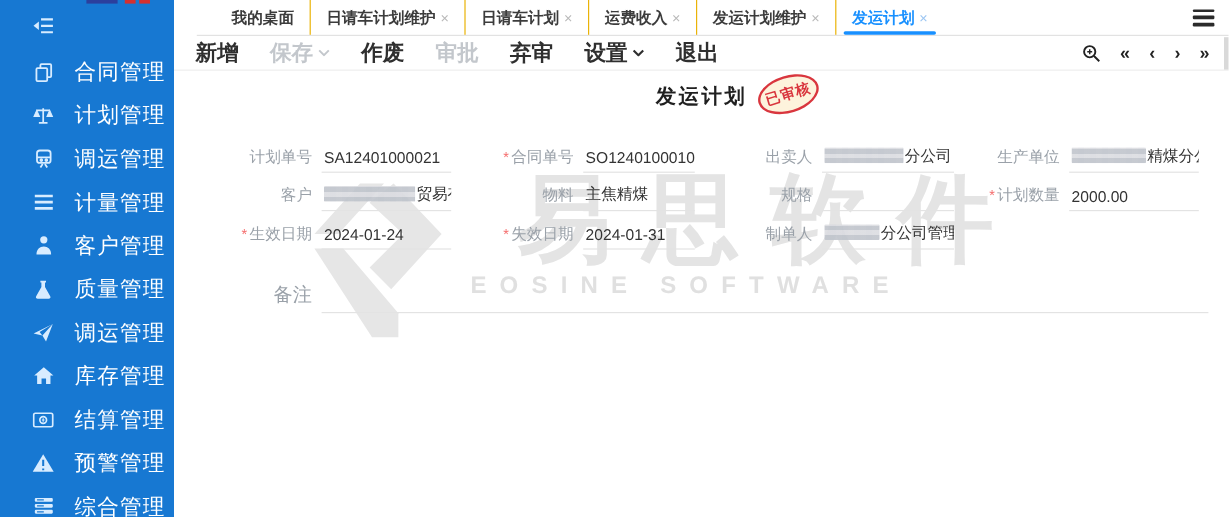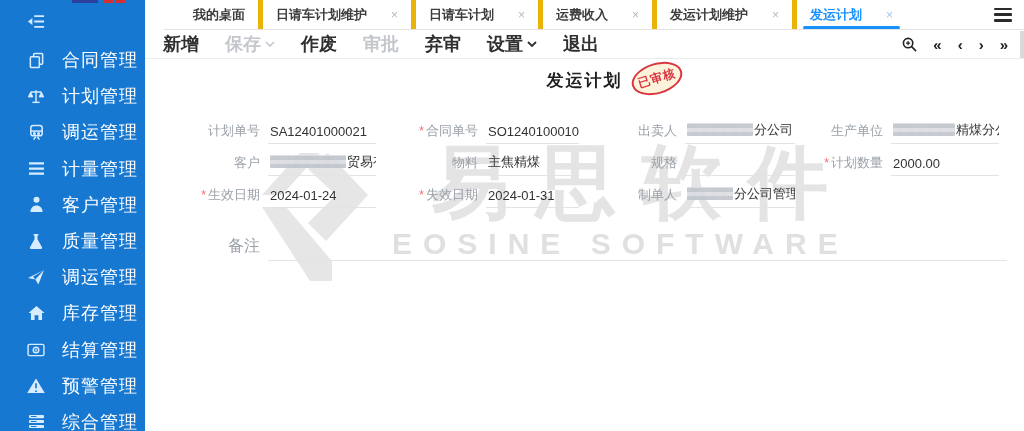--- a/index.html
+++ b/index.html
@@ -18,21 +18,21 @@
   .side-item { height:36.2px; display:flex; align-items:center; padding-left:27px; color:#fff; font-size:18px; cursor:pointer; }
   .side-item .ic, .collapse-row .ic { width:18px; height:18px; display:inline-flex; align-items:center; justify-content:center; }
   .side-item .lbl { margin-left:17px; letter-spacing:1px; }
   .ic svg { display:block; }
 
   
   .main { flex:1; display:flex; flex-direction:column; position:relative; }
 
   .tabbar { height:30px; border-bottom:1px solid #e2e2e2; display:flex; align-items:stretch; background:#fff; padding-left:16px; position:relative;margin-left:19px; }
   .tab { display:flex; align-items:center; padding:0 13px; font-size:13px; font-weight:600; color:#3c3c3c; cursor:pointer; position:relative; white-space:nowrap; }
-  .tab + .tab { border-left:5px solid #eab308;gap:20px; }
+  .tab + .tab { border-left:1px solid #eab308; }
   .tab .close { margin-left:4px; color:#b9b9b9; font-size:12px; font-weight:400; cursor:pointer; }
   .tab.active { color:#1890ff; }
   .tab.active .close { color:#9cc6f2; }
   .tab.active::after { content:""; position:absolute; left:6px; right:6px; bottom:0; height:3px; background:#1890ff; border-radius:2px; }
   .tab-menu { margin-left:auto; margin-right:12px; align-self:center; width:18px; height:14px; display:flex; flex-direction:column; justify-content:space-between; cursor:pointer; }
   .tab-menu i { display:block; height:2.5px; background:#2b2b2b; border-radius:1px; }
 
   .toolbar { height:29px; border-bottom:1px solid #ececec; display:flex; align-items:center; padding-left:18px; background:#fff; }
   .tbtn { font-size:18px; font-weight:600; color:#2f2f2f; margin-right:26px; cursor:pointer; display:flex; align-items:center; white-space:nowrap; }
   .tbtn.disabled { color:#c3c7cc; cursor:default; }
@@ -64,21 +64,21 @@
   .mosaic { display:inline-block; height:13px; vertical-align:-2px; margin-right:1px; border-radius:1px; opacity:.9;
             background-image:repeating-linear-gradient(0deg,rgba(190,195,203,.9) 0 4px,rgba(220,221,226,.9) 4px 8px),
                              repeating-linear-gradient(90deg,#d9dade 0 5px,#c9ccd3 5px 10px); }
   .w66{width:66px} .w62{width:62px} .w76{width:76px} .w46{width:46px}
 
   
   .wm { position:absolute; left:103px; top:84px; z-index:0; display:flex; align-items:flex-start; user-select:none; pointer-events:none; }
   .wm-logo { width:122px; height:140px; }
   .wm-txt { margin-left:22px; }
   .wm-cn { font-size:80px; font-weight:700; color:#e4e4e4; letter-spacing:26px; line-height:1.0; white-space:nowrap;margin-left:38px; }
-  .wm-en { margin-top:4px; font-size:30px; font-weight:600; color:#e0e0e0; letter-spacing:11px; white-space:nowrap; }
+  .wm-en { margin-top:4px; font-size:20px; font-weight:600; color:#e0e0e0; letter-spacing:11px; white-space:nowrap; }
 </style>
 </head>
 <body>
 
 <div class="app">
 
   <nav class="sidebar">
     <div class="logo-remnant">
       <i class="lr-blue"></i>
         <i class="lr-red1"></i>

